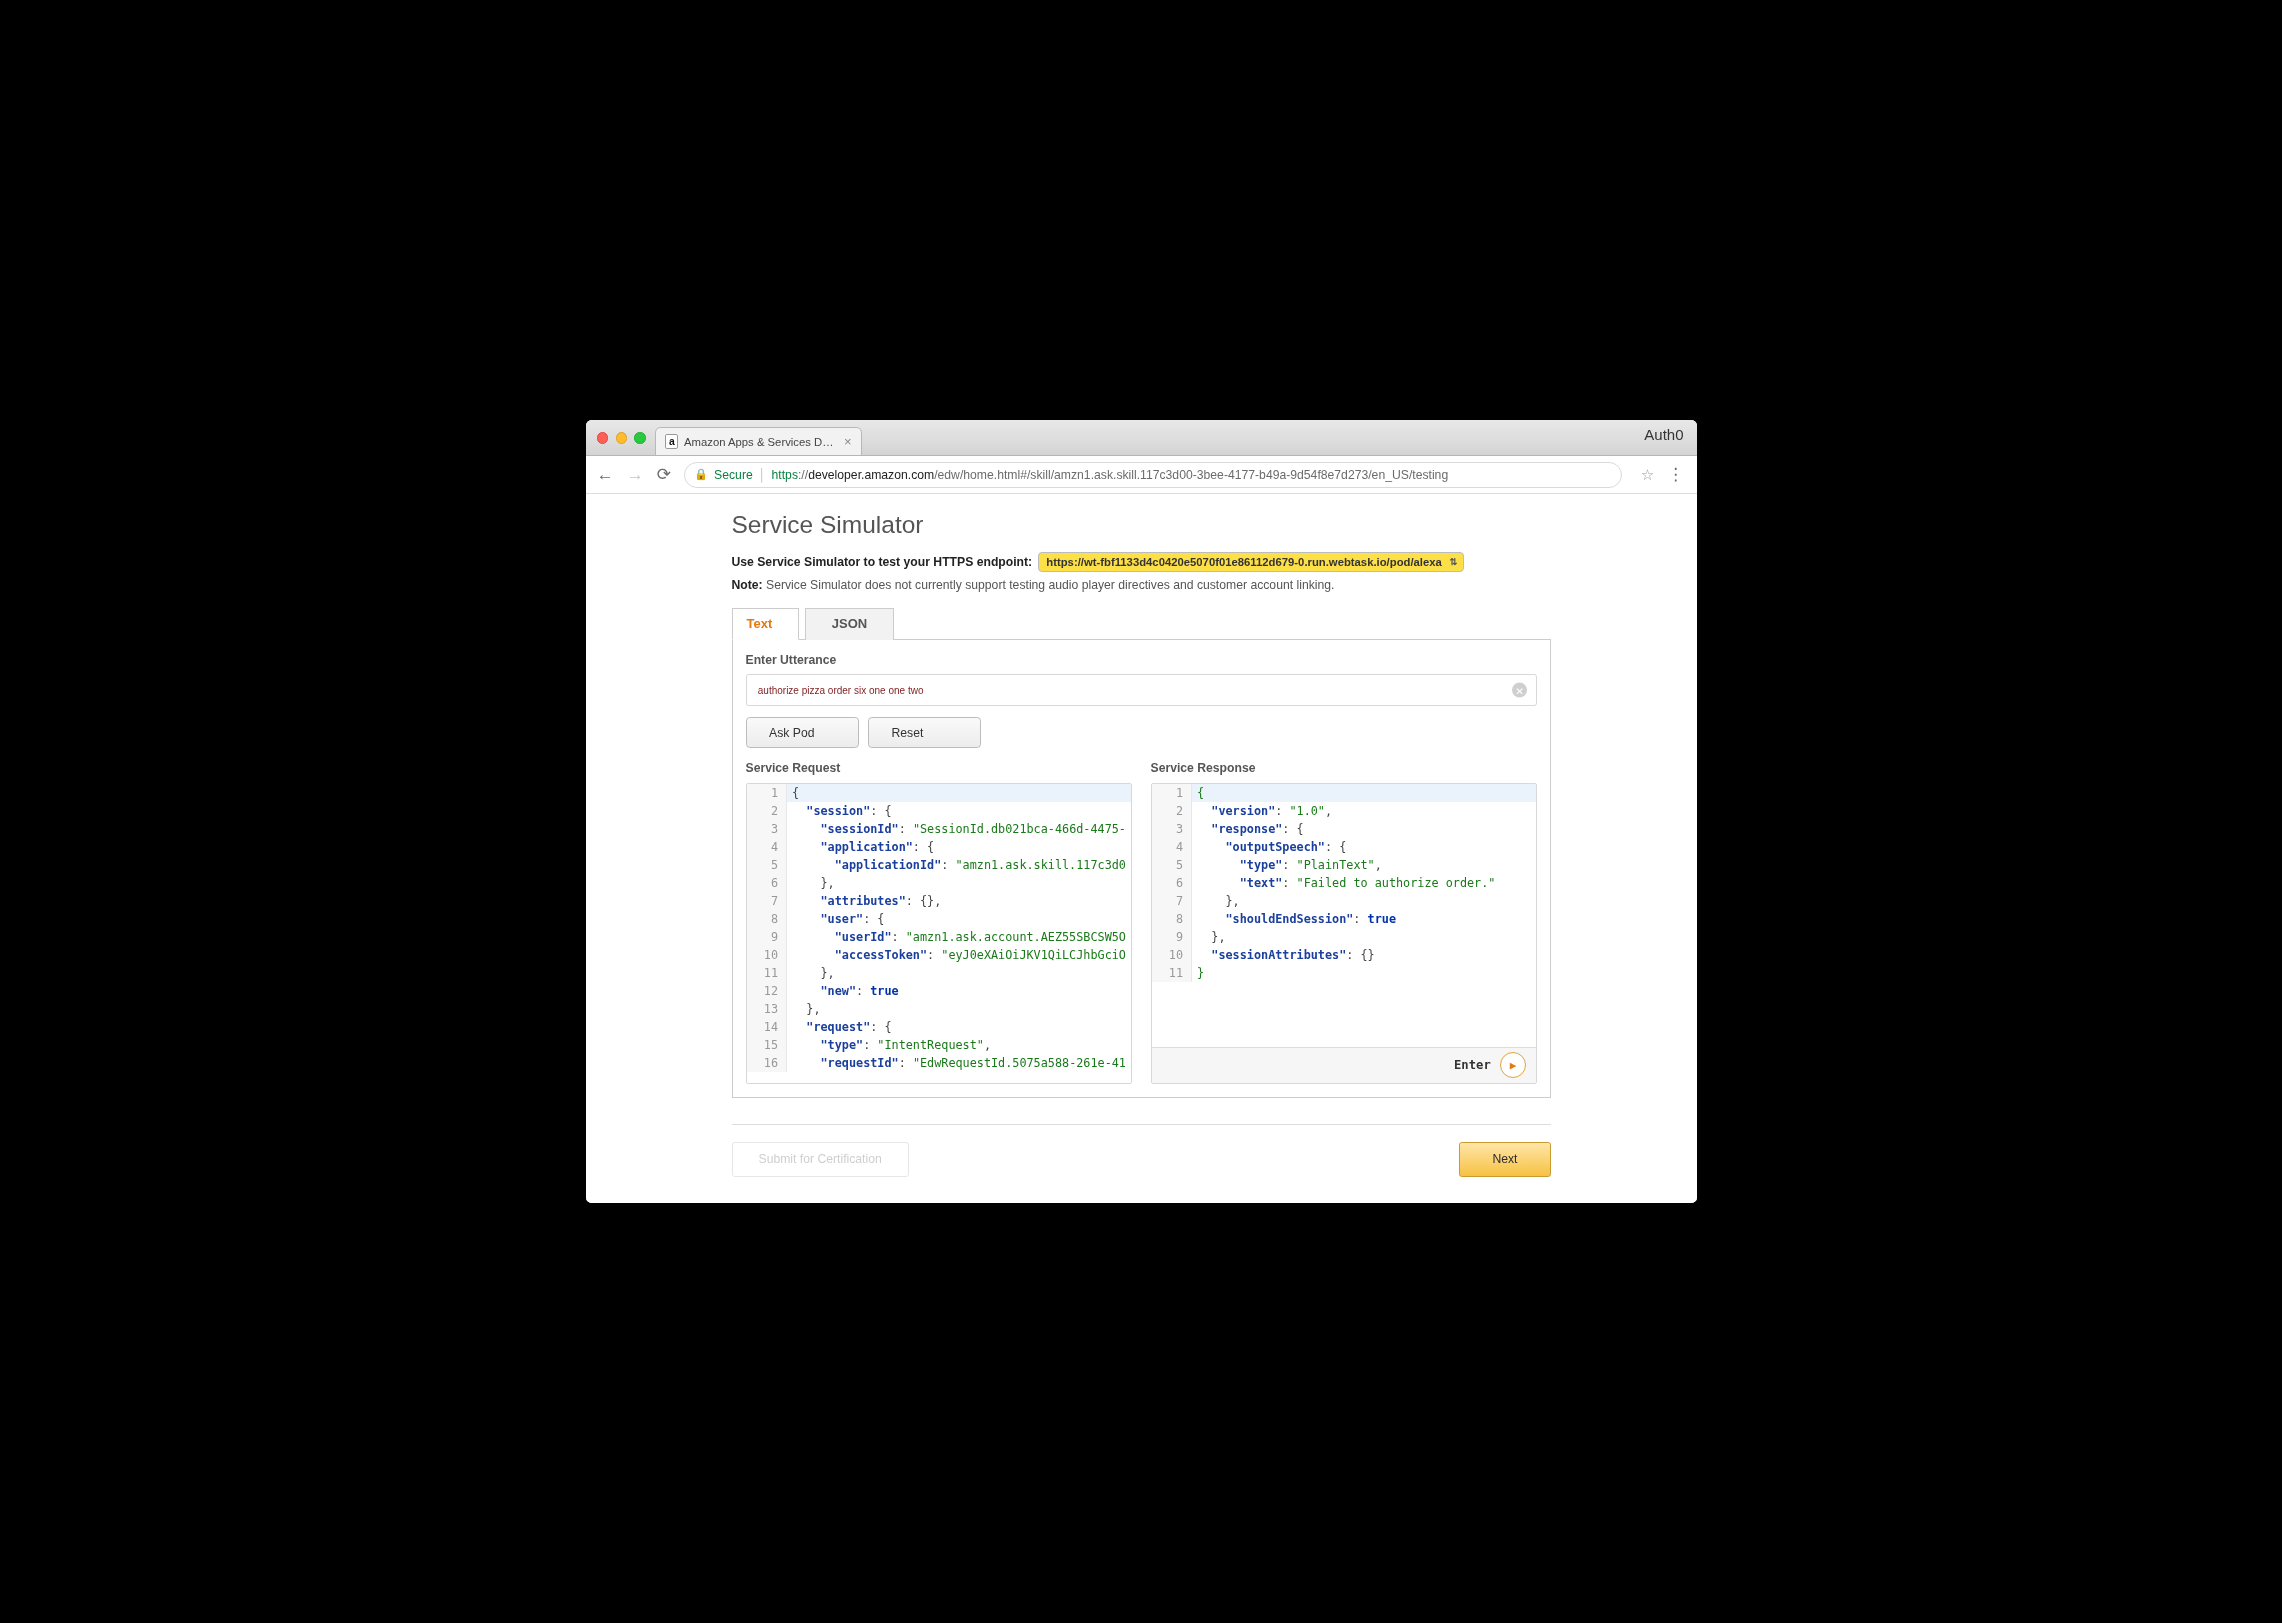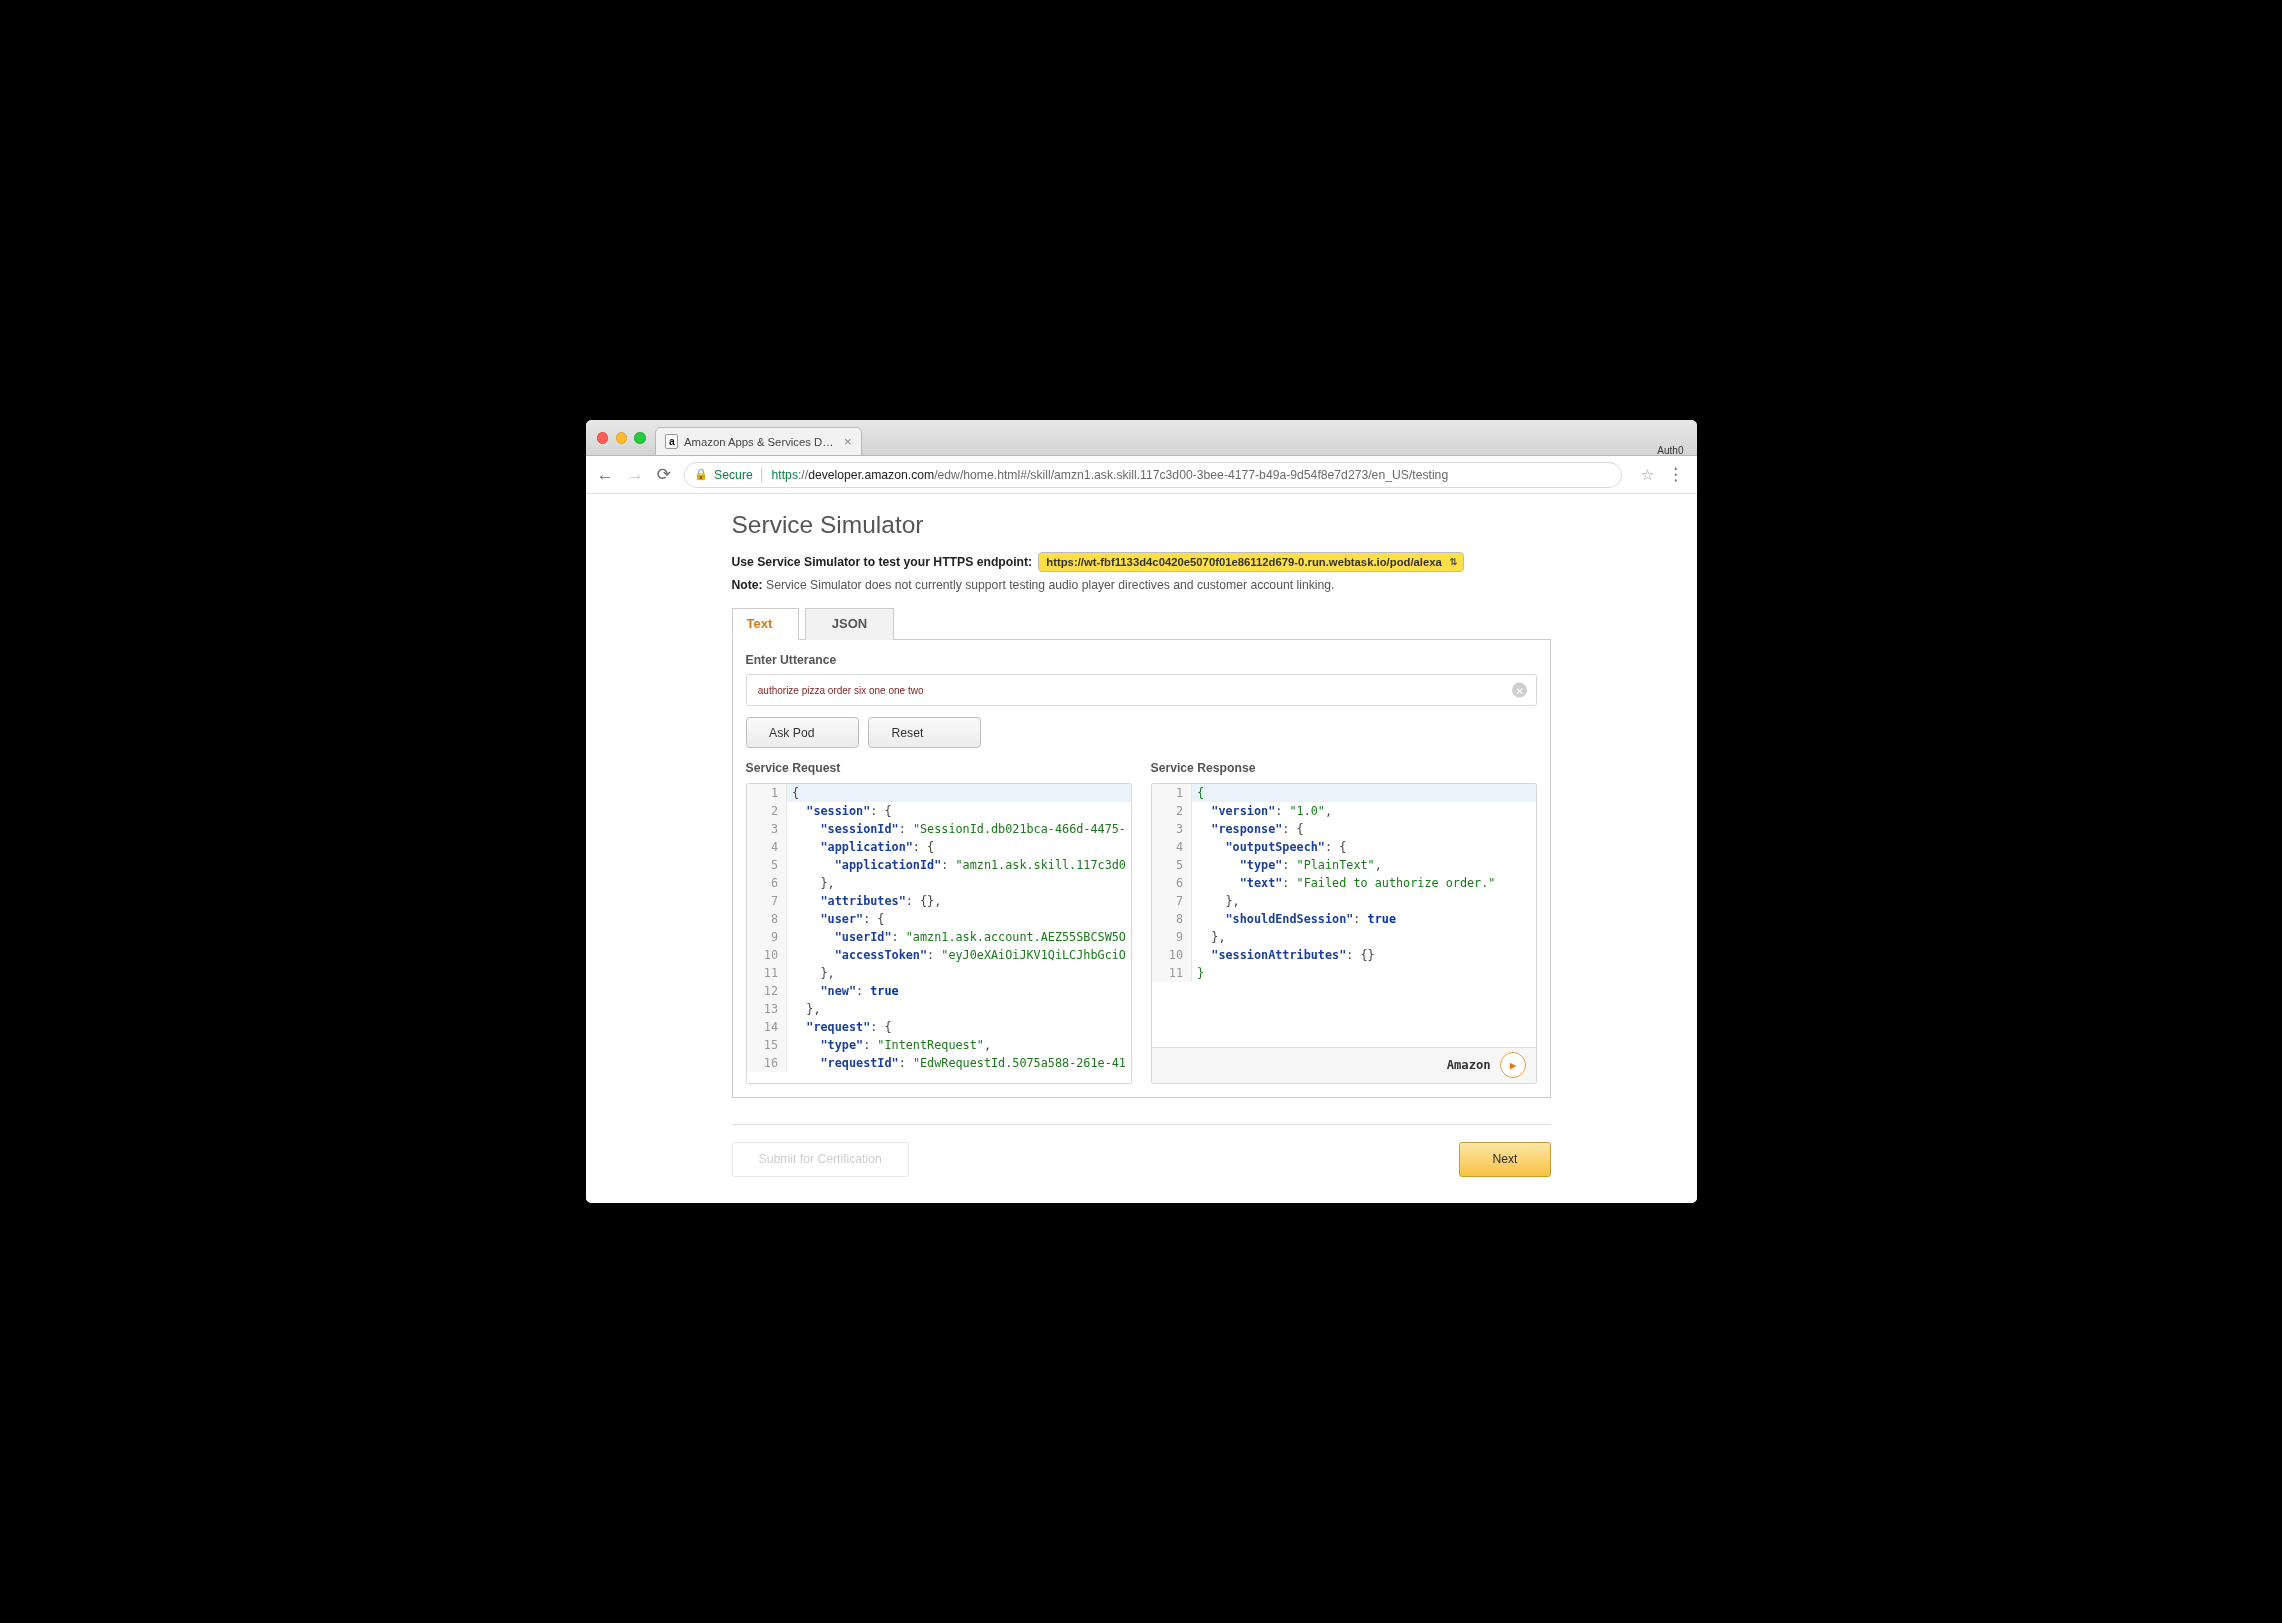--- a/index.html
+++ b/index.html
@@ -60,22 +60,22 @@
     background:#fff;
     border:0.9px solid #999;
     border-radius:1.9px;
     width:13px;height:13px;
     display:flex;align-items:center;justify-content:center;
     line-height:1;
   }
   .tab-title { white-space:nowrap; overflow:hidden; text-overflow:ellipsis; max-width:151px;}
   .tab-close { color:#888; font-size:13px; margin-left:3.8px; cursor:default;}
   .profile-label {
-    position:absolute; right:13px; top:16px; height:28px; display:flex; align-items:center;
-    font-size:10px; color:#333;
+    position:absolute; right:13px; top:0; height:28px; display:flex; align-items:center;
+    font-size:15px; color:#333;
   }
   .toolbar {
     height: 38px;
     display:flex;
     align-items:center;
     padding: 0 11.3px;
     gap:13px;
     border-bottom: 0.9px solid #ddd;
     background:#fff;
   }
@@ -357,21 +357,21 @@
                   <div class="code-line"><div class="gutter">4</div><div class="code-content"><span class="k-punc">    </span><span class="k-key">"outputSpeech"</span><span class="k-punc">: {</span></div></div>
                   <div class="code-line"><div class="gutter">5</div><div class="code-content"><span class="k-punc">      </span><span class="k-key">"type"</span><span class="k-punc">: </span><span class="k-str">"PlainText"</span><span class="k-punc">,</span></div></div>
                   <div class="code-line"><div class="gutter">6</div><div class="code-content"><span class="k-punc">      </span><span class="k-key">"text"</span><span class="k-punc">: </span><span class="k-str">"Failed to authorize order."</span></div></div>
                   <div class="code-line"><div class="gutter">7</div><div class="code-content"><span class="k-punc">    },</span></div></div>
                   <div class="code-line"><div class="gutter">8</div><div class="code-content"><span class="k-punc">    </span><span class="k-key">"shouldEndSession"</span><span class="k-punc">: </span><span class="k-kw">true</span></div></div>
                   <div class="code-line"><div class="gutter">9</div><div class="code-content"><span class="k-punc">  },</span></div></div>
                   <div class="code-line"><div class="gutter">10</div><div class="code-content"><span class="k-punc">  </span><span class="k-key">"sessionAttributes"</span><span class="k-punc">: {}</span></div></div>
                   <div class="code-line"><div class="gutter">11</div><div class="code-content"><span class="k-br-g">}</span></div></div>
                 </div>
               <div class="listen-bar">
-                <span>Amazon</span>
+                <span>Enter</span>
                 <div class="play-btn">▶</div>
               </div>
             </div>
           </div>
         </div>
       </div>
 
       <div class="footer">
         <div class="btn-ghost">Submit for Certification</div>
         <div class="btn-primary">Next</div>

